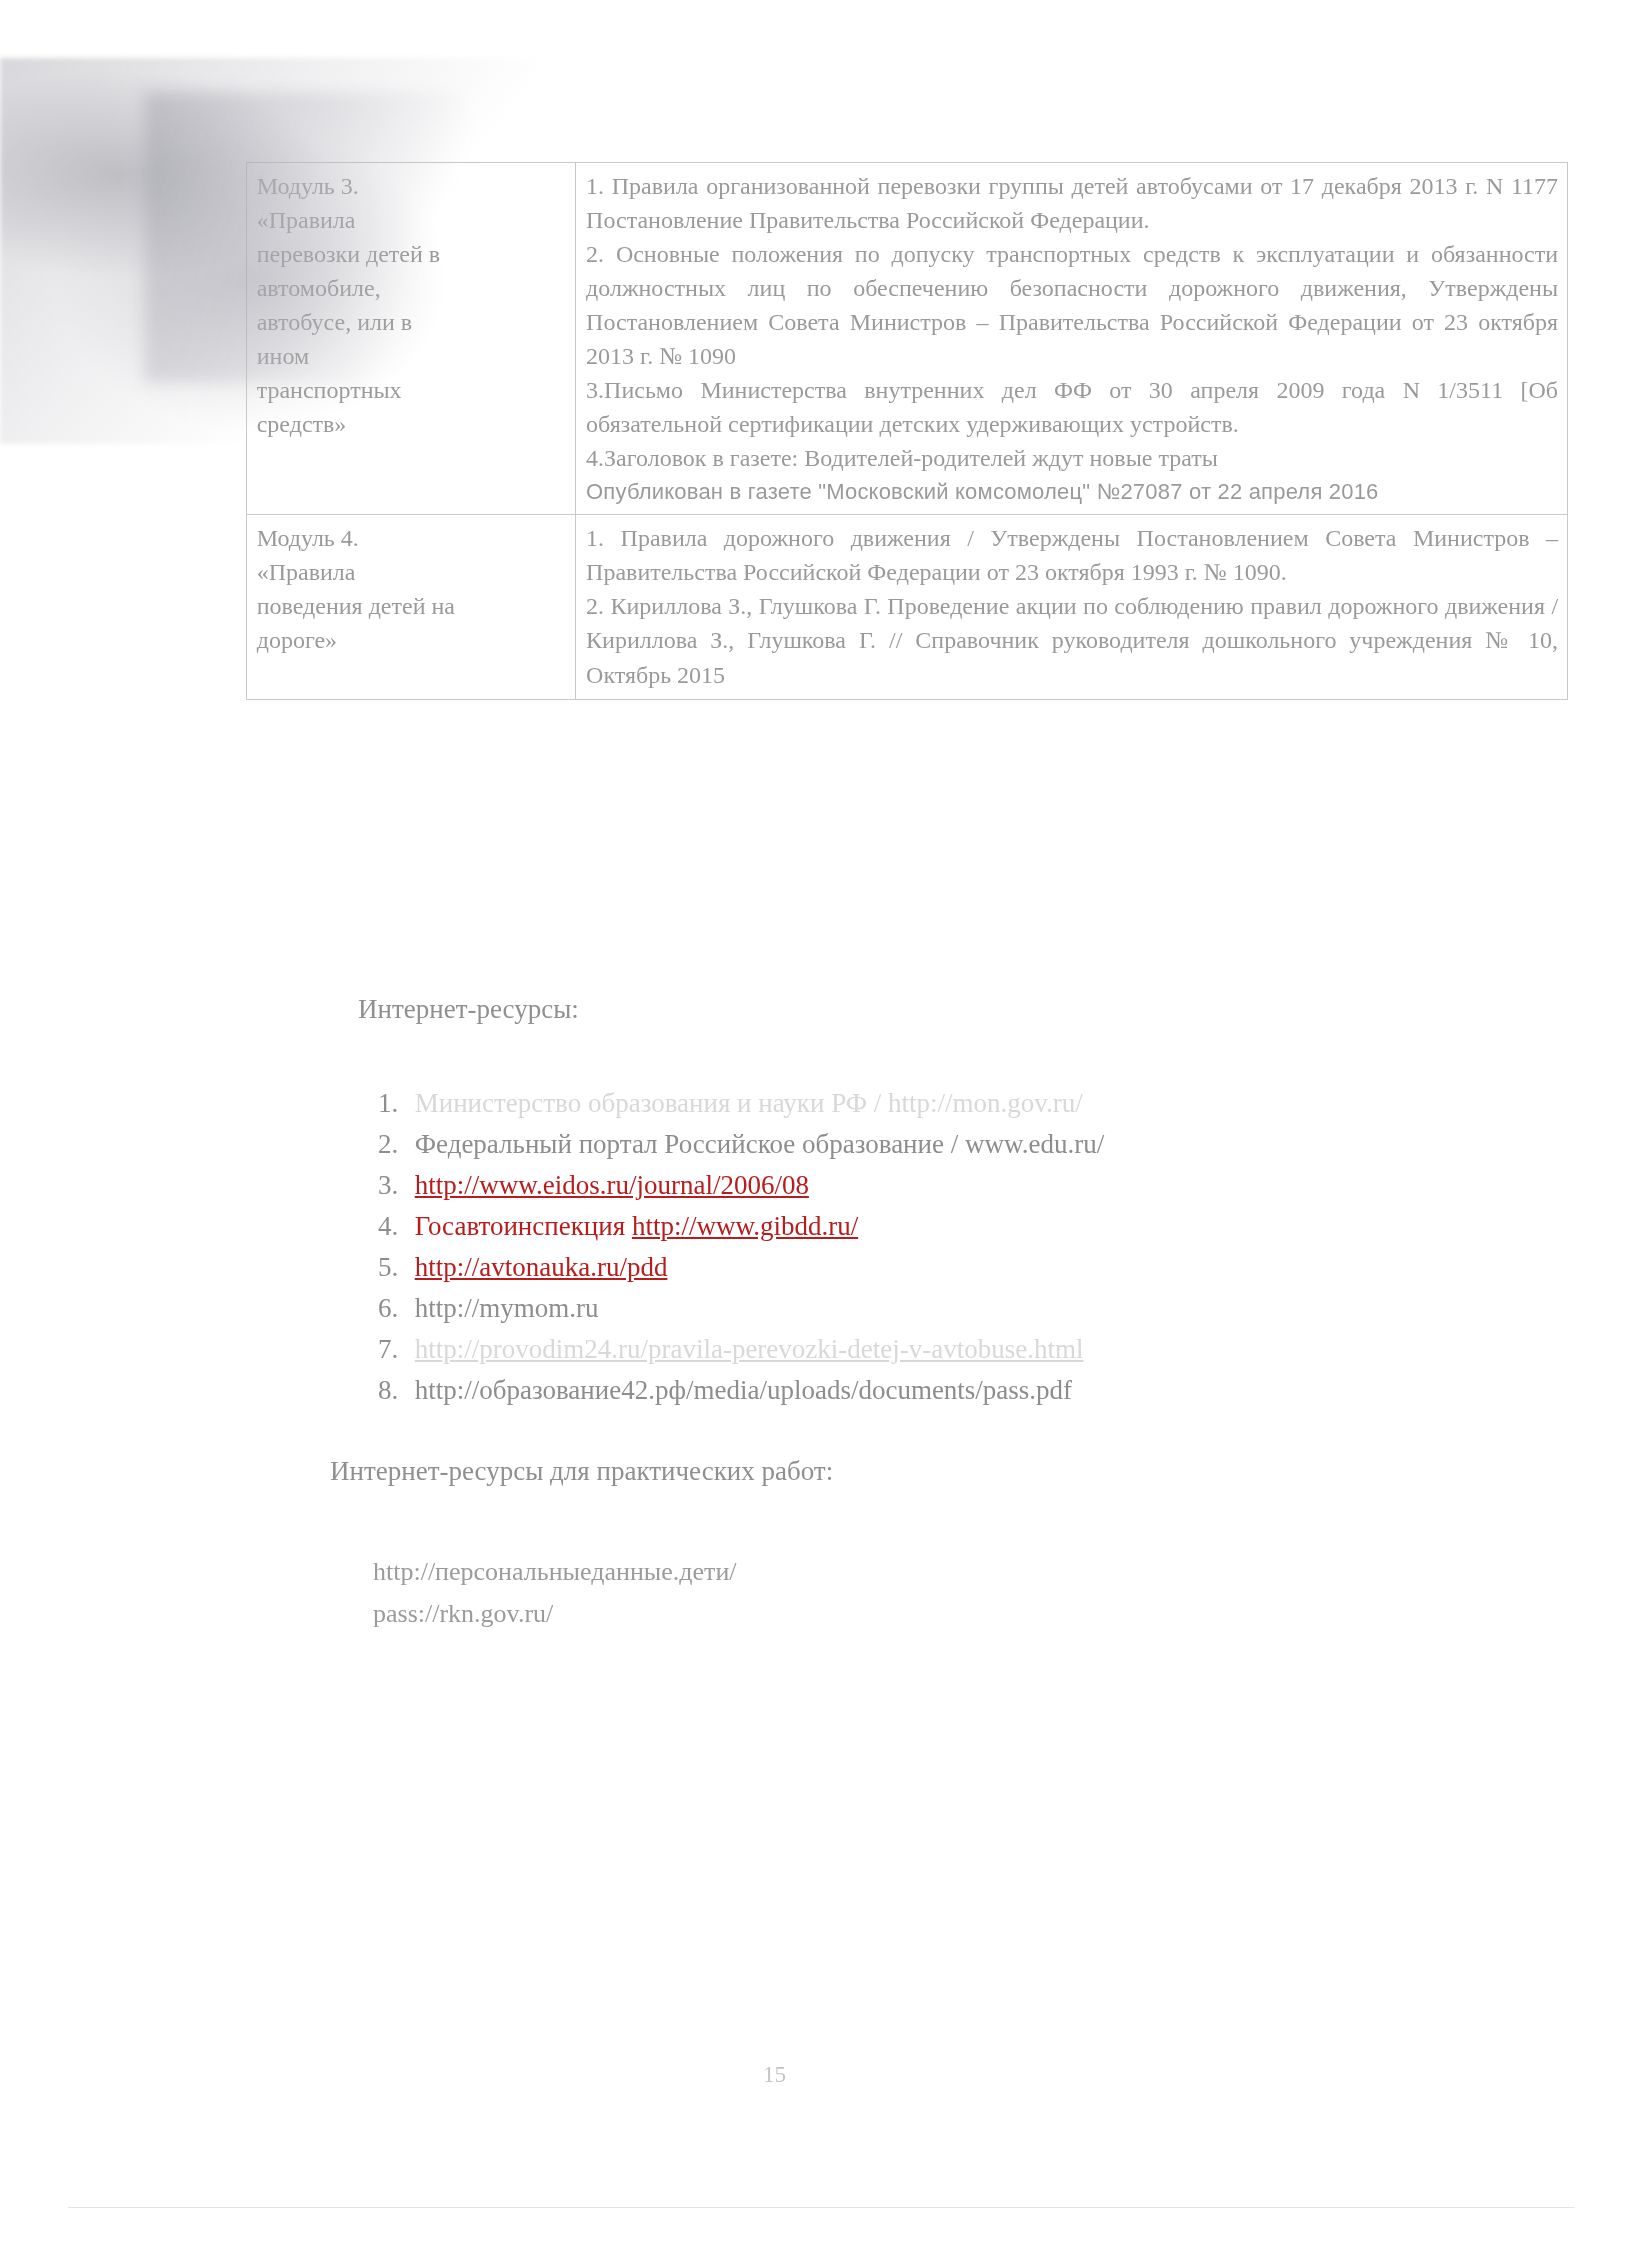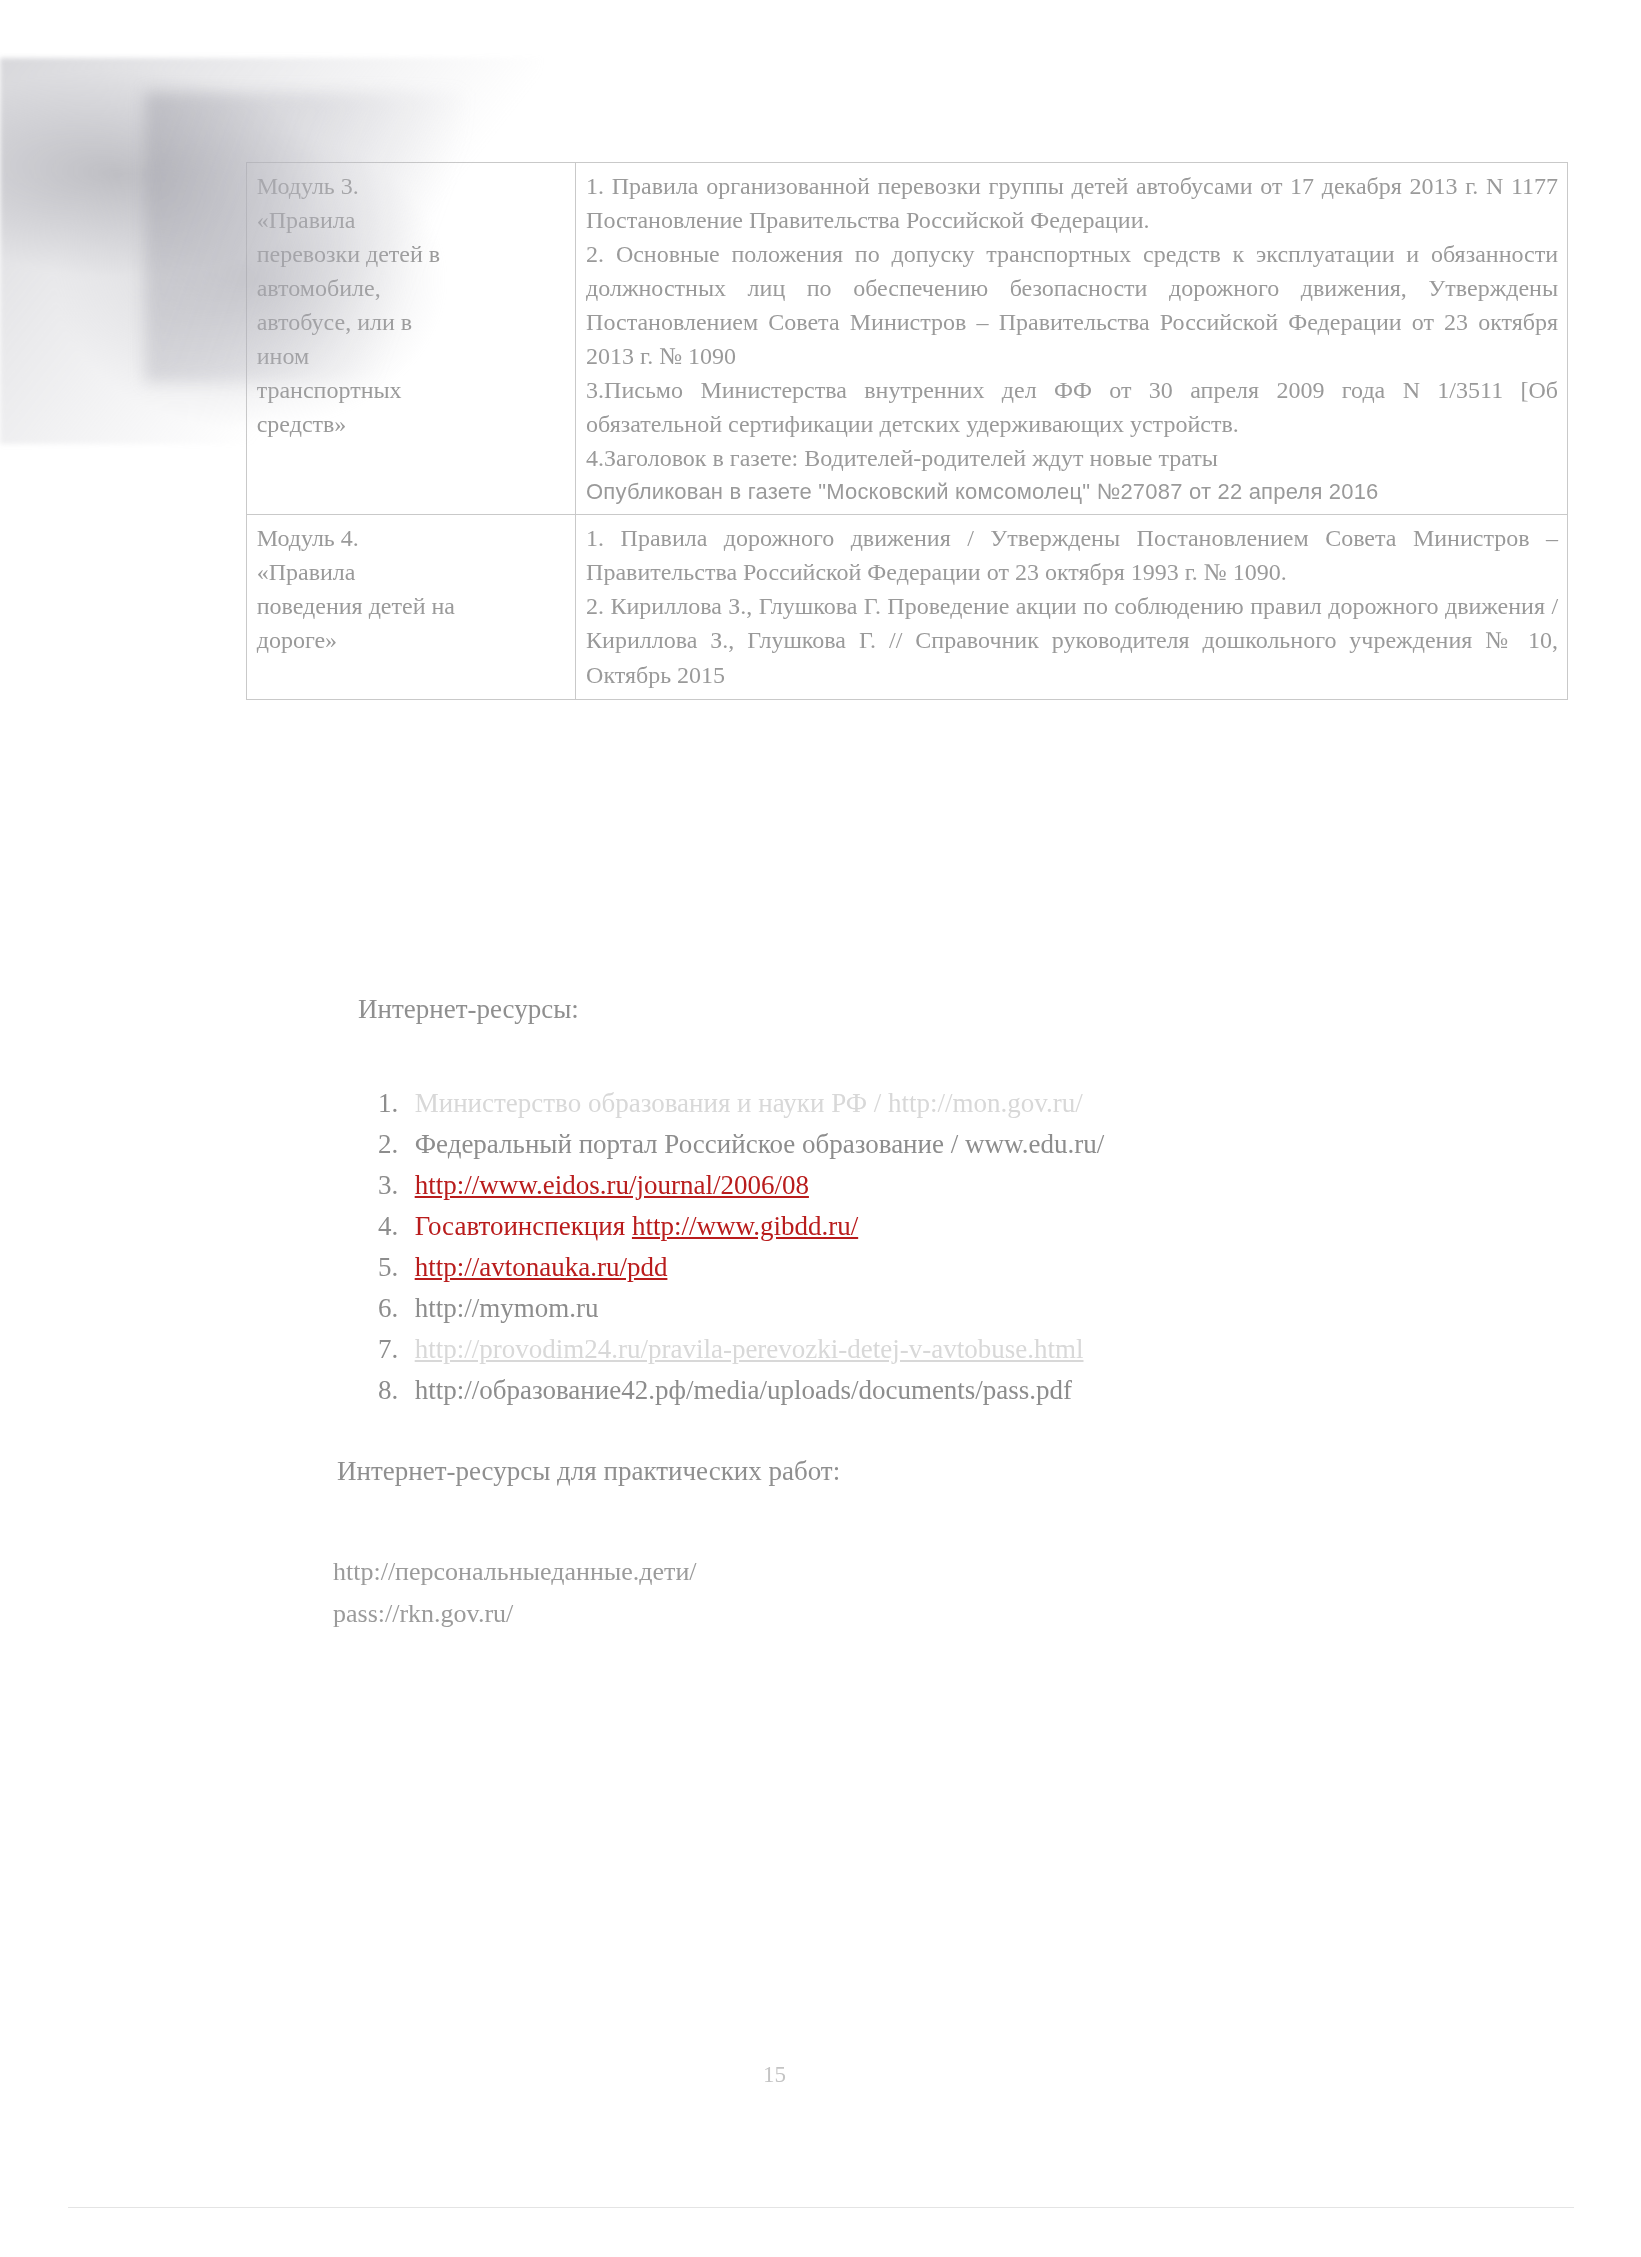--- a/index.html
+++ b/index.html
@@ -57,40 +57,40 @@
     letter-spacing:0.2px;
   }
   .row1-left{height:290px;}
   .row2-left{height:145px;}
 
   
   .sec-title{
     position:absolute;font-size:27px;color:#8f8f8f;white-space:nowrap;
   }
   #internet-title{left:358px;top:994px;}
-  #practical-title{left:337px;top:1456px;}
+  #practical-title{left:330px;top:1456px;}
 
   ol.links{
     position:absolute;left:362px;top:1083px;margin:0;padding:0 0 0 43px;
     list-style:decimal;
     font-size:27px;line-height:1.52;
     color:#8d8d8d;
   }
   ol.links li{padding-left:9.7px;margin:0;}
   ol.links li::marker{color:#8d8d8d;}
   .lnk{ text-decoration:underline; }
   .faint{ color:#b91c1c; }
   .vfaint{ color:#d8d8d8; }
   .plain{ color:#8d8d8d; }
 
   .urlblock{
     position:absolute;left:333px;top:1551px;
     font-size:26px;line-height:1.62;color:#9b9b9b;
   }
-  .urlblock div{white-space:nowrap;}
+  .urlblock div{white-space:nowrap;margin-left:40px;}
 
   .pageno{
     position:absolute;left:0;top:2062px;width:1549px;
     text-align:center;font-size:23px;color:#c4c4c4;
   }
 
   
   .scanline{
     position:absolute;left:68px;top:2207px;width:1506px;height:1px;
     background:rgba(205,205,205,0.55);

